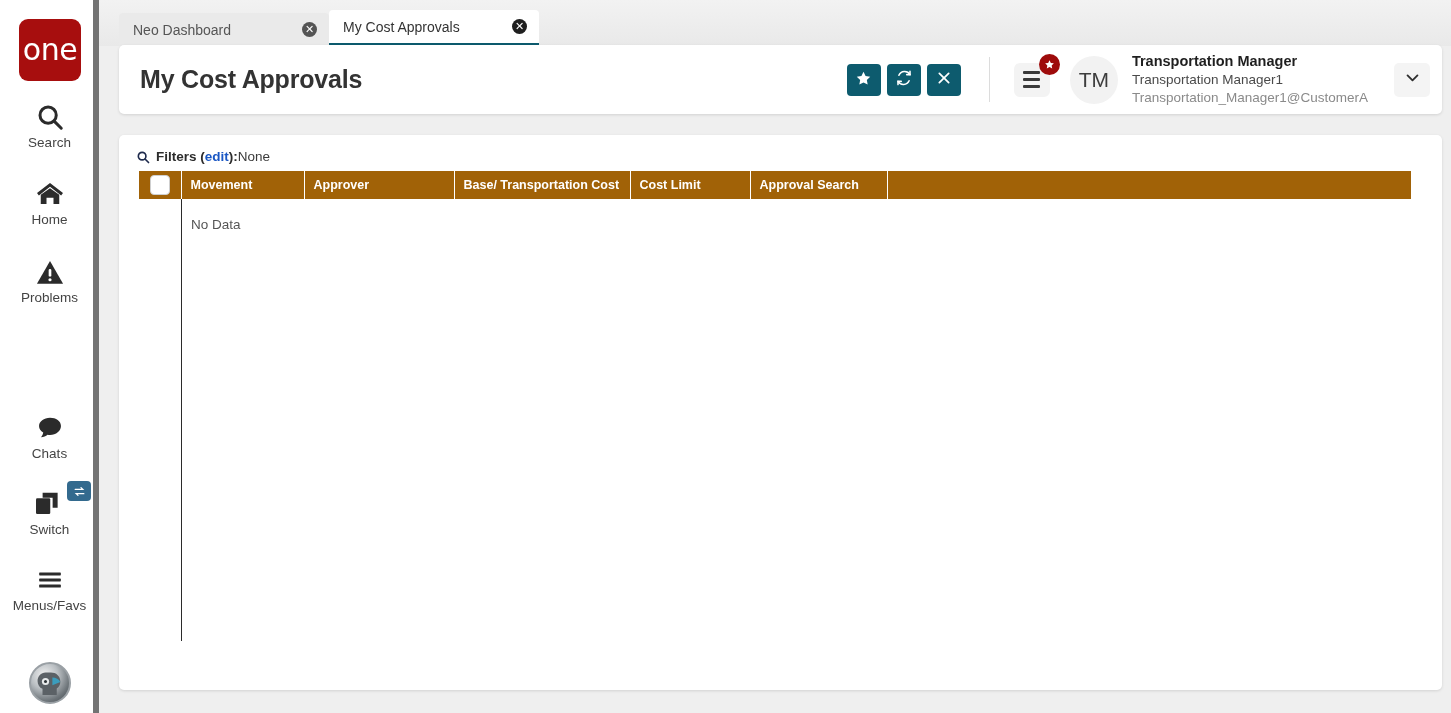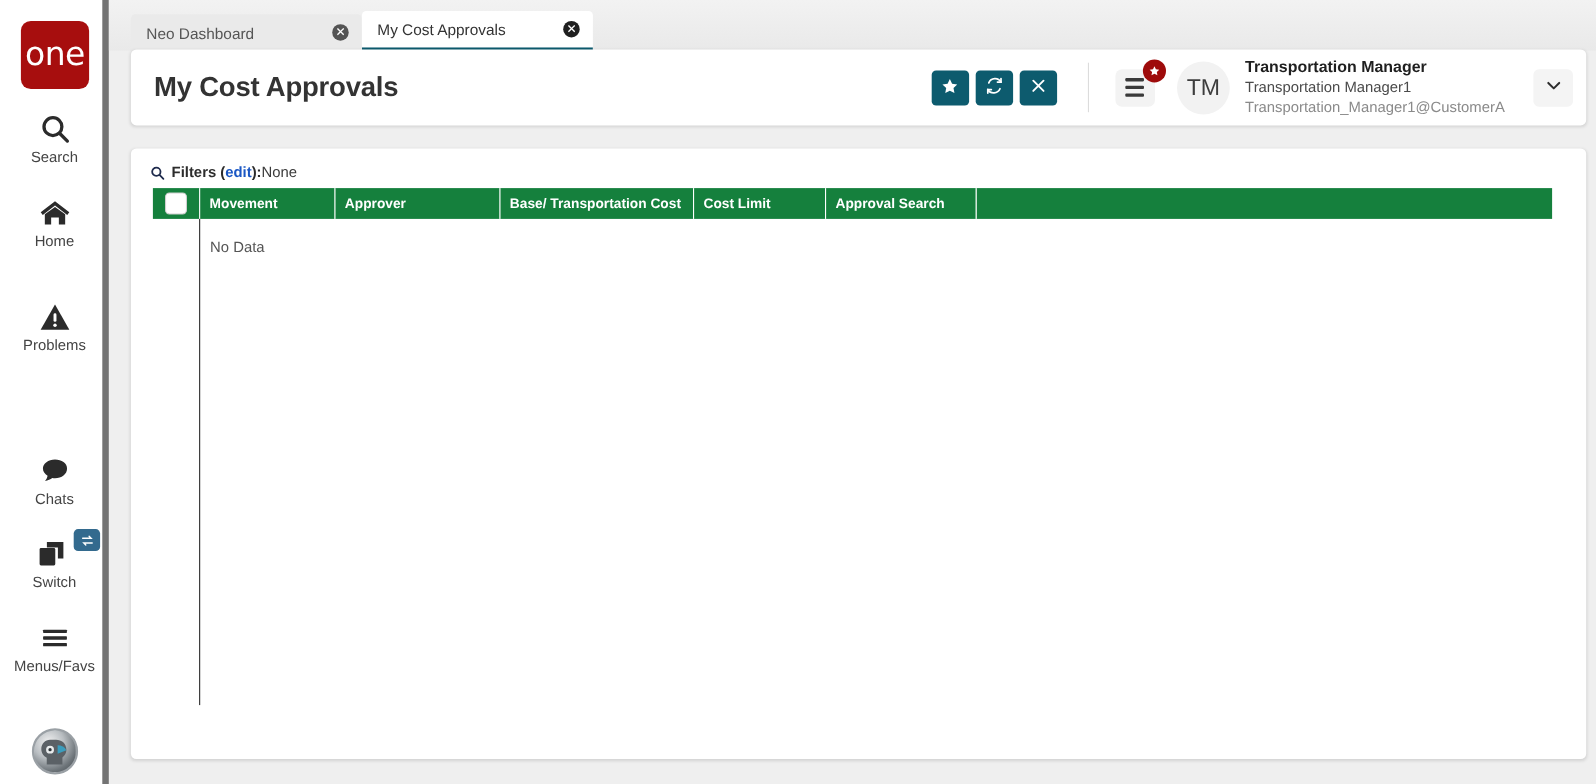--- a/index.html
+++ b/index.html
@@ -158,21 +158,21 @@
     font-size: 13.5px;
   }
   .filters-row .q { margin-right: 6px; display:flex; align-items:center; }
   .filters-lbl { font-weight: bold; color: #2c2c2c; }
   .filters-lbl a { color: #1a57c4; text-decoration: none; }
   .filters-none { color: #3b3b3b; }
 
   .table-wrap { position: relative; margin: 0 20px 0 20px; }
   table { border-collapse: collapse; width: 1272px; table-layout: fixed; }
   thead th {
-    background: #15803d; color: #ffffff;
+    background: #a16207; color: #ffffff;
     font-size: 12.5px; font-weight: bold;
     text-align: left;
     height: 28px; padding: 0 0 0 9px;
     border-right: 1px solid #ffffff;
     white-space: nowrap;
   }
   thead th.check-col { width: 42px; padding: 0; text-align: center; border-right: 1px solid #ffffff; }
   thead th.last-col { border-right: none; }
   .hdr-check {
     width: 20px; height: 20px; border-radius: 4px;
@@ -231,21 +231,21 @@
     <div class="nav-item" style="top:177px;">
       <span class="ico">
         <svg width="32" height="30" viewBox="0 0 24 24" fill="#2b2b2b">
           <path d="M12 3.2 1.6 11.2l1.5 1.9L12 6.2l8.9 6.9 1.5-1.9z"></path>
           <path d="M4.6 12.6V20h4.6v-5h5.6v5h4.6v-7.4L12 7.3z"></path>
         </svg>
       </span>
       <span class="lbl">Home</span>
     </div>
 
-    <div class="nav-item" style="top:271px;">
+    <div class="nav-item" style="top:255px;">
       <span class="ico">
         <svg width="30" height="29" viewBox="0 0 24 24" fill="#2b2b2b">
           <path d="M12 2.4 1.2 21.4h21.6z"></path>
           <rect x="10.9" y="9" width="2.2" height="6.4" rx="1" fill="#fff"></rect>
           <circle cx="12" cy="18" r="1.3" fill="#fff"></circle>
         </svg>
       </span>
       <span class="lbl">Problems</span>
     </div>
 

